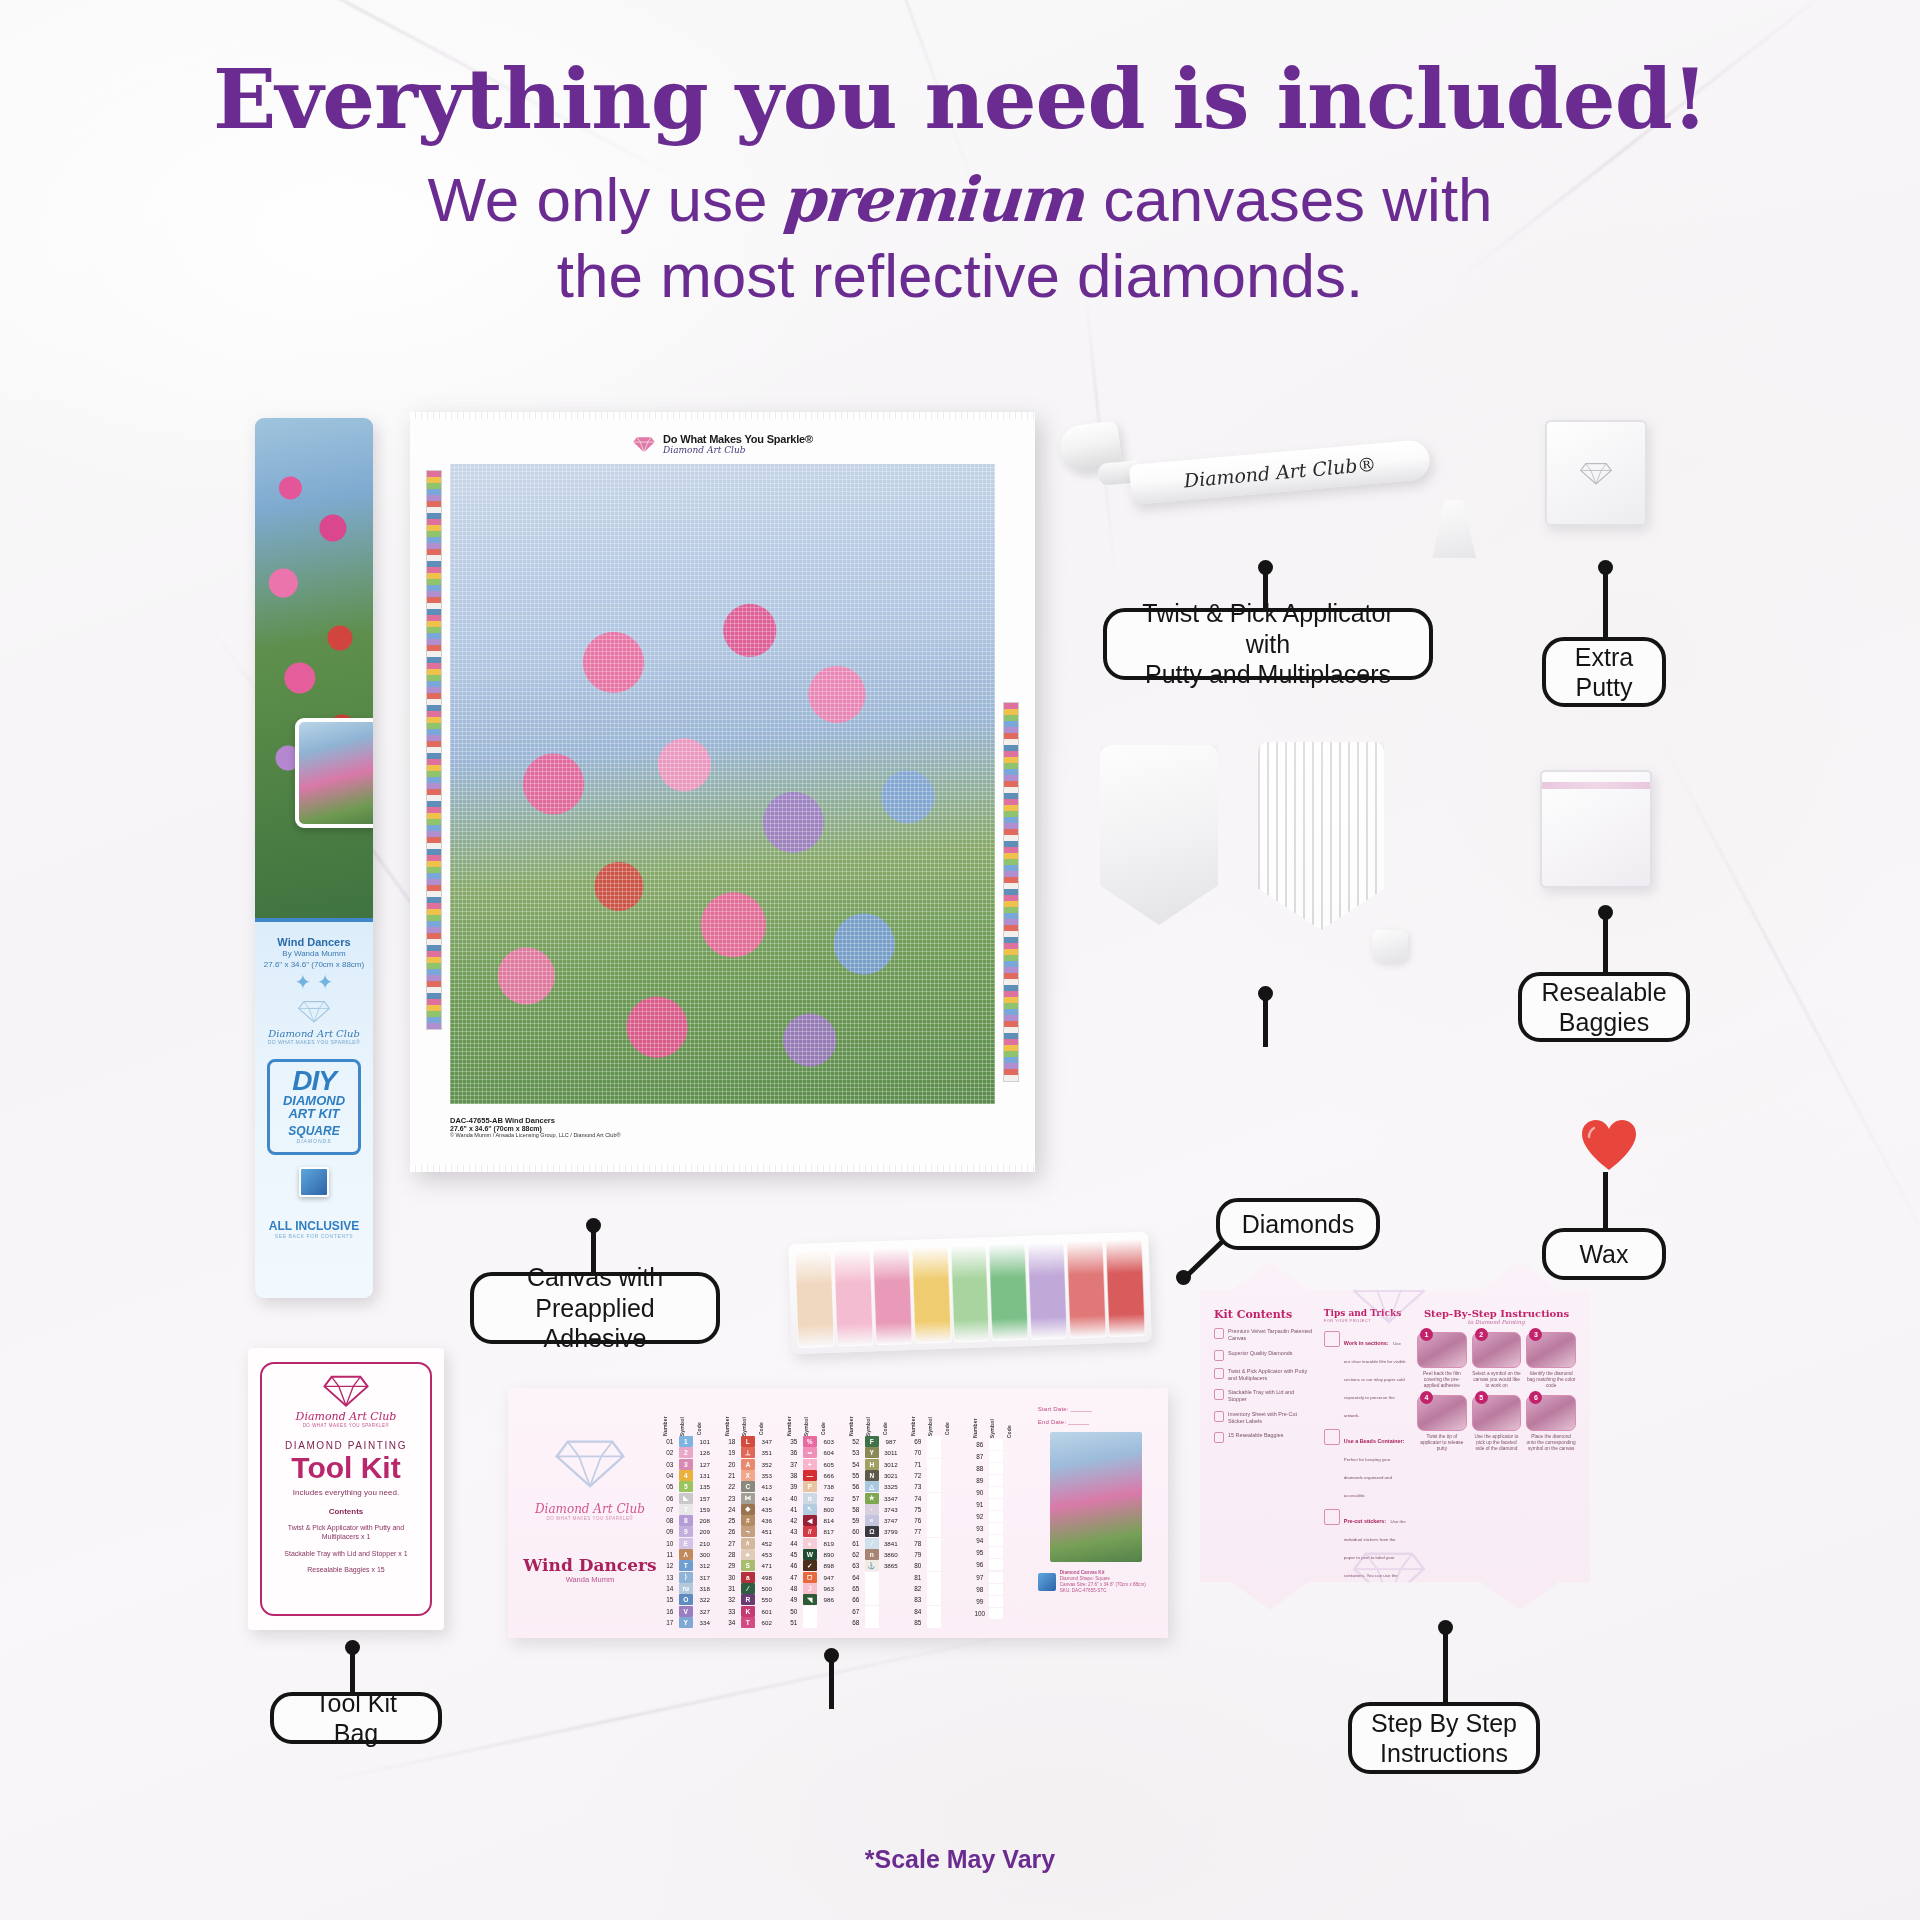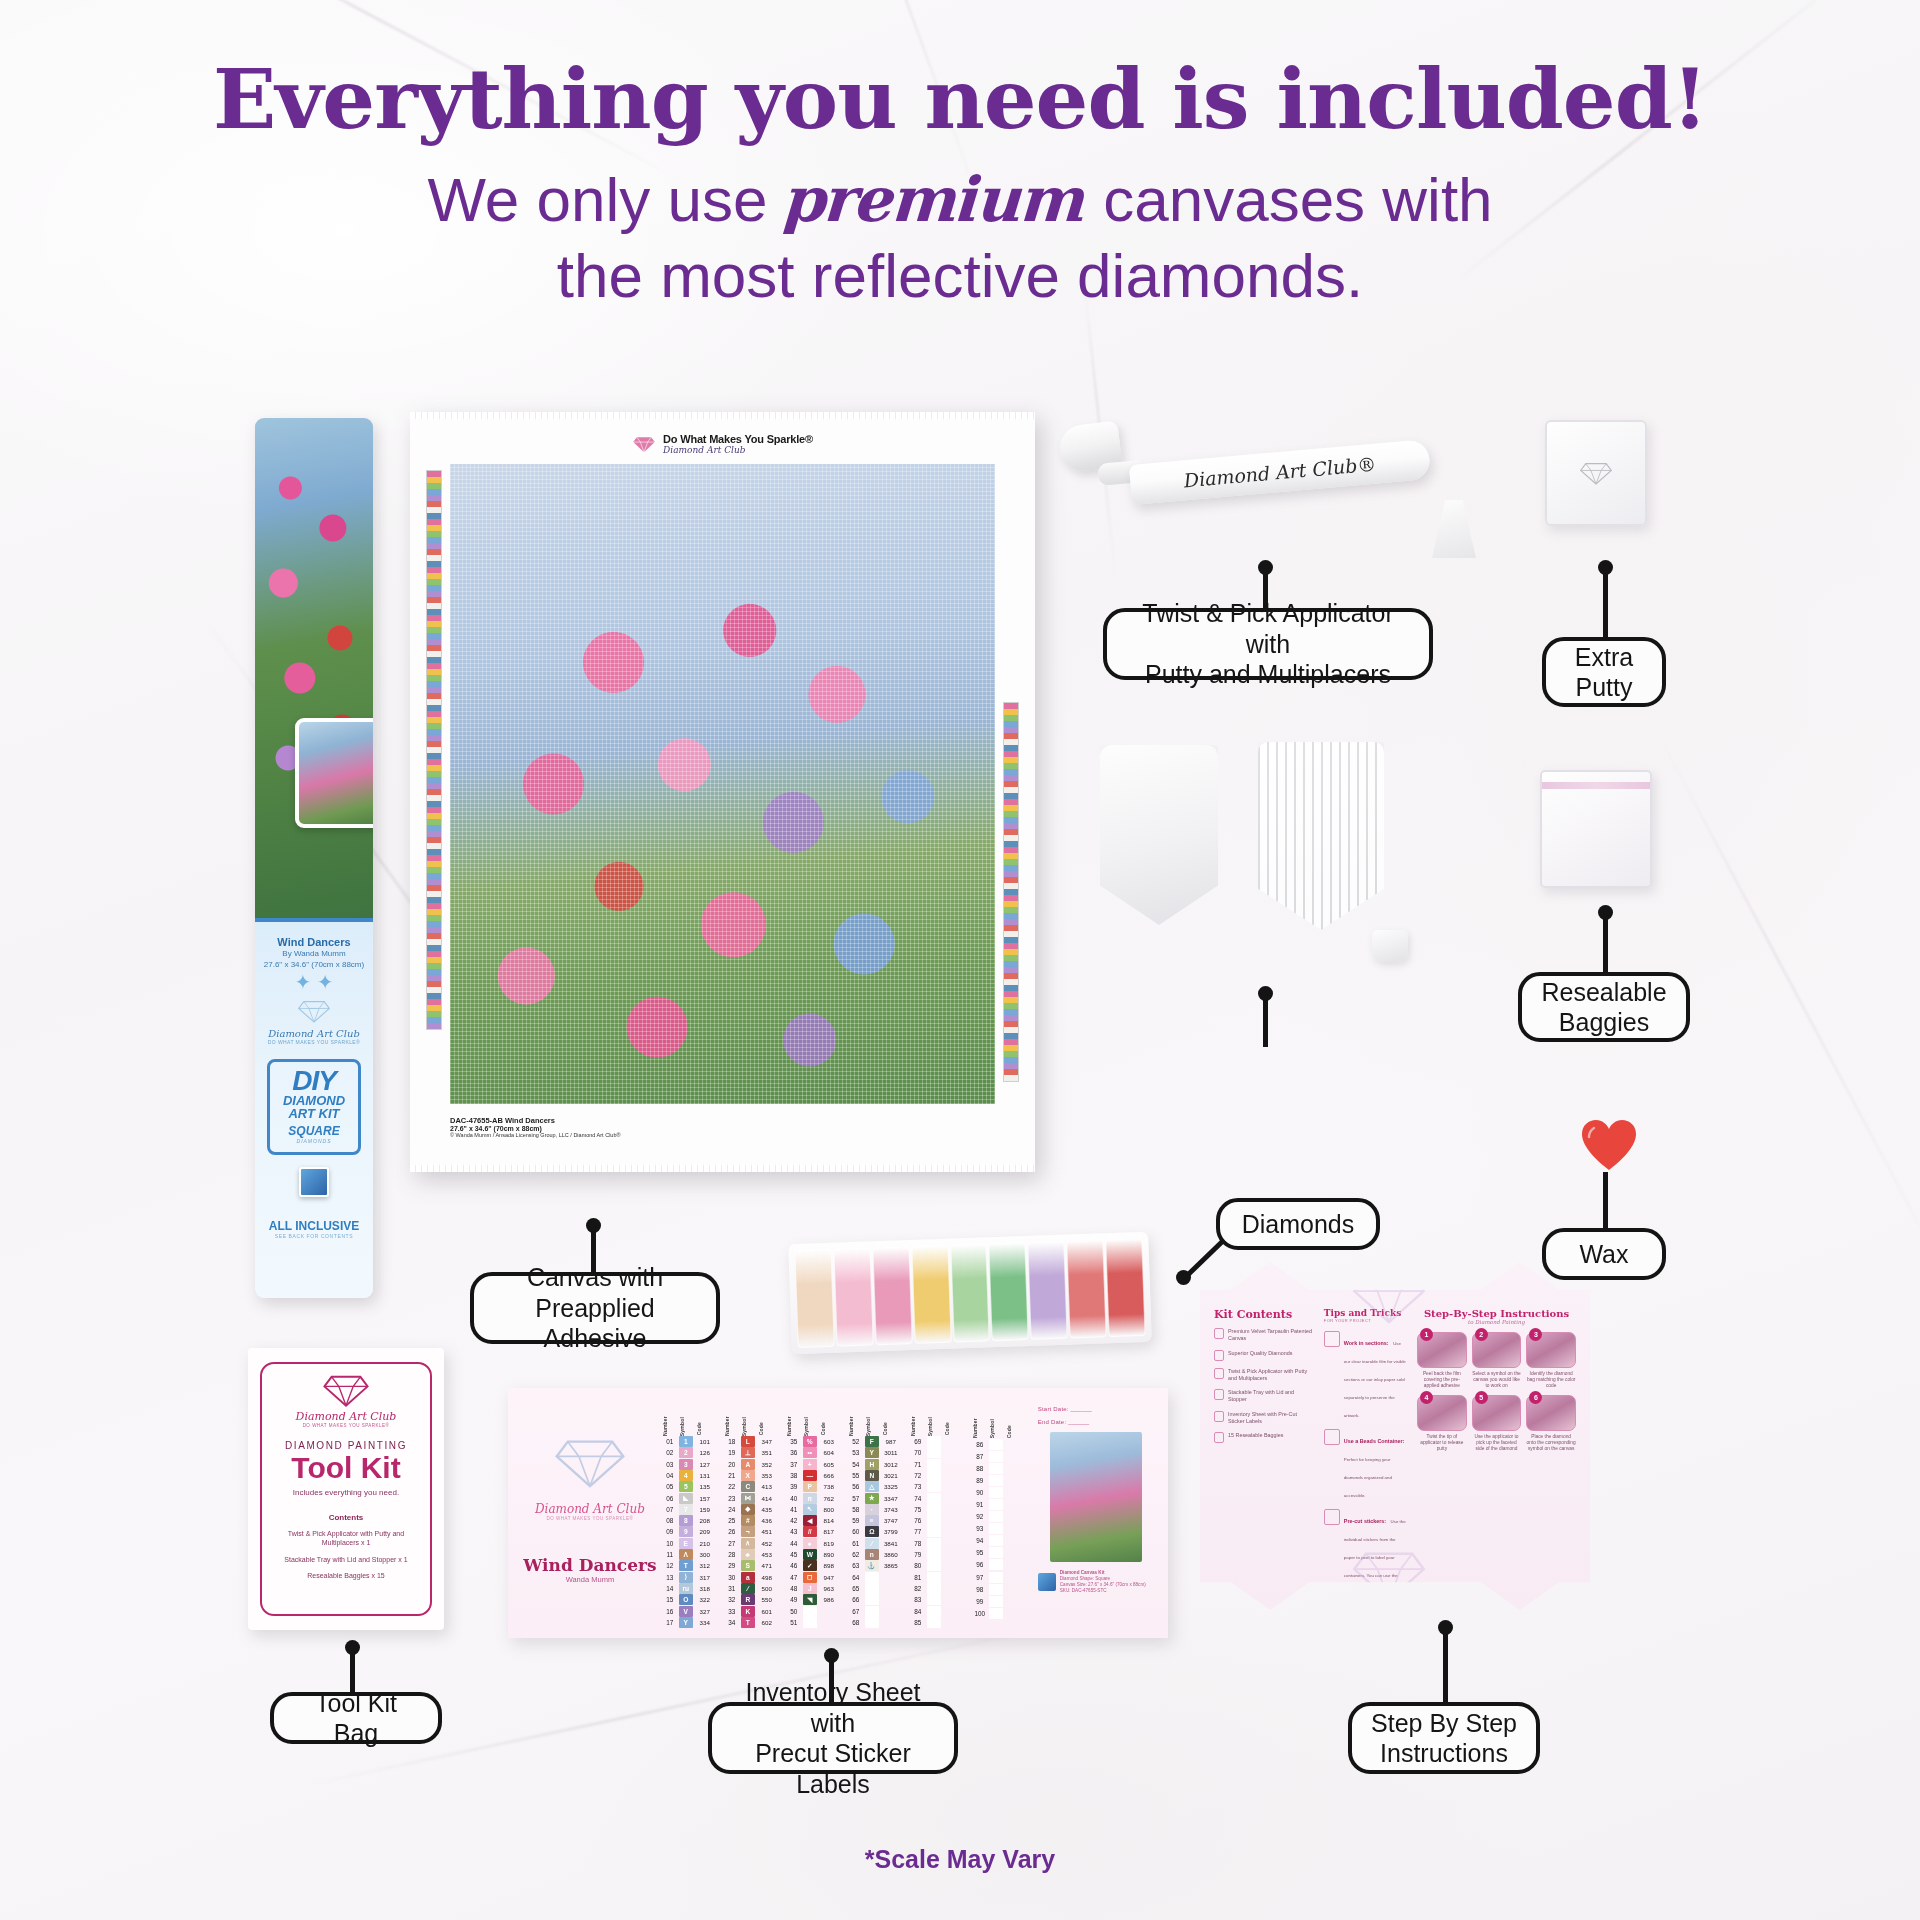--- a/index.html
+++ b/index.html
@@ -323,21 +323,21 @@
     padding: 14px 12px;
     text-align: center;
     overflow: hidden;
   }
   #toolkit-inner { border: 2px solid #b8276b; border-radius: 14px; height: 100%; padding: 26px 8px 8px; }
   #tk-brand { font-family:"DejaVu Serif",serif; font-style:italic; font-size:11px; color:#b8276b; }
   #tk-brand-sub { font-size:4.5px; color:#c4558a; letter-spacing:.5px; }
   #tk-sub { font-size: 10px; color:#7c2350; letter-spacing: 1.6px; margin-top: 12px; }
   #tk-title { font-size: 30px; font-weight: 700; color:#b8276b; line-height:1; margin-top: 2px; }
   #tk-tag { font-size: 8px; color:#8a3560; margin-top: 5px; }
-  #tk-contents-h { font-size: 8px; font-weight:700; color:#8a2a58; margin-top: 16px; }
+  #tk-contents-h { font-size: 8px; font-weight:700; color:#8a2a58; margin-top: 10px; }
   .tk-item { font-size: 7px; color:#8a3560; line-height: 1.35; margin-top: 7px; }
 
   
   #inventory {
     position: absolute; left: 508px; top: 1388px;
     width: 660px; height: 250px;
     background: linear-gradient(180deg,#fdf4fa 0%, #fbeef6 100%);
     box-shadow: 4px 6px 16px rgba(100,90,100,.18);
     padding: 10px;
     display: flex;
@@ -1266,21 +1266,19 @@
 
   <div class="callout" style="left:1542px;top:1228px;width:124px;height:52px;">Wax</div>
 
   <div class="callout" style="left:1216px;top:1198px;width:164px;height:52px;">Diamonds</div>
 
   <div class="callout" style="left:470px;top:1272px;width:250px;height:72px;">Canvas with
 Preapplied Adhesive</div>
 
   <div class="callout" style="left:270px;top:1692px;width:172px;height:52px;">Tool Kit Bag</div>
 
-  <div class="callout" style="left:708px;top:1702px;width:250px;height:72px;">Inventory Sheet with
-Precut Sticker Labels</div>
 
   <div class="callout" style="left:1348px;top:1702px;width:192px;height:72px;">Step By Step
 Instructions</div>
 
   <div id="footer-note">*Scale May Vary</div>
 
 </div>
 
 </body></html>

